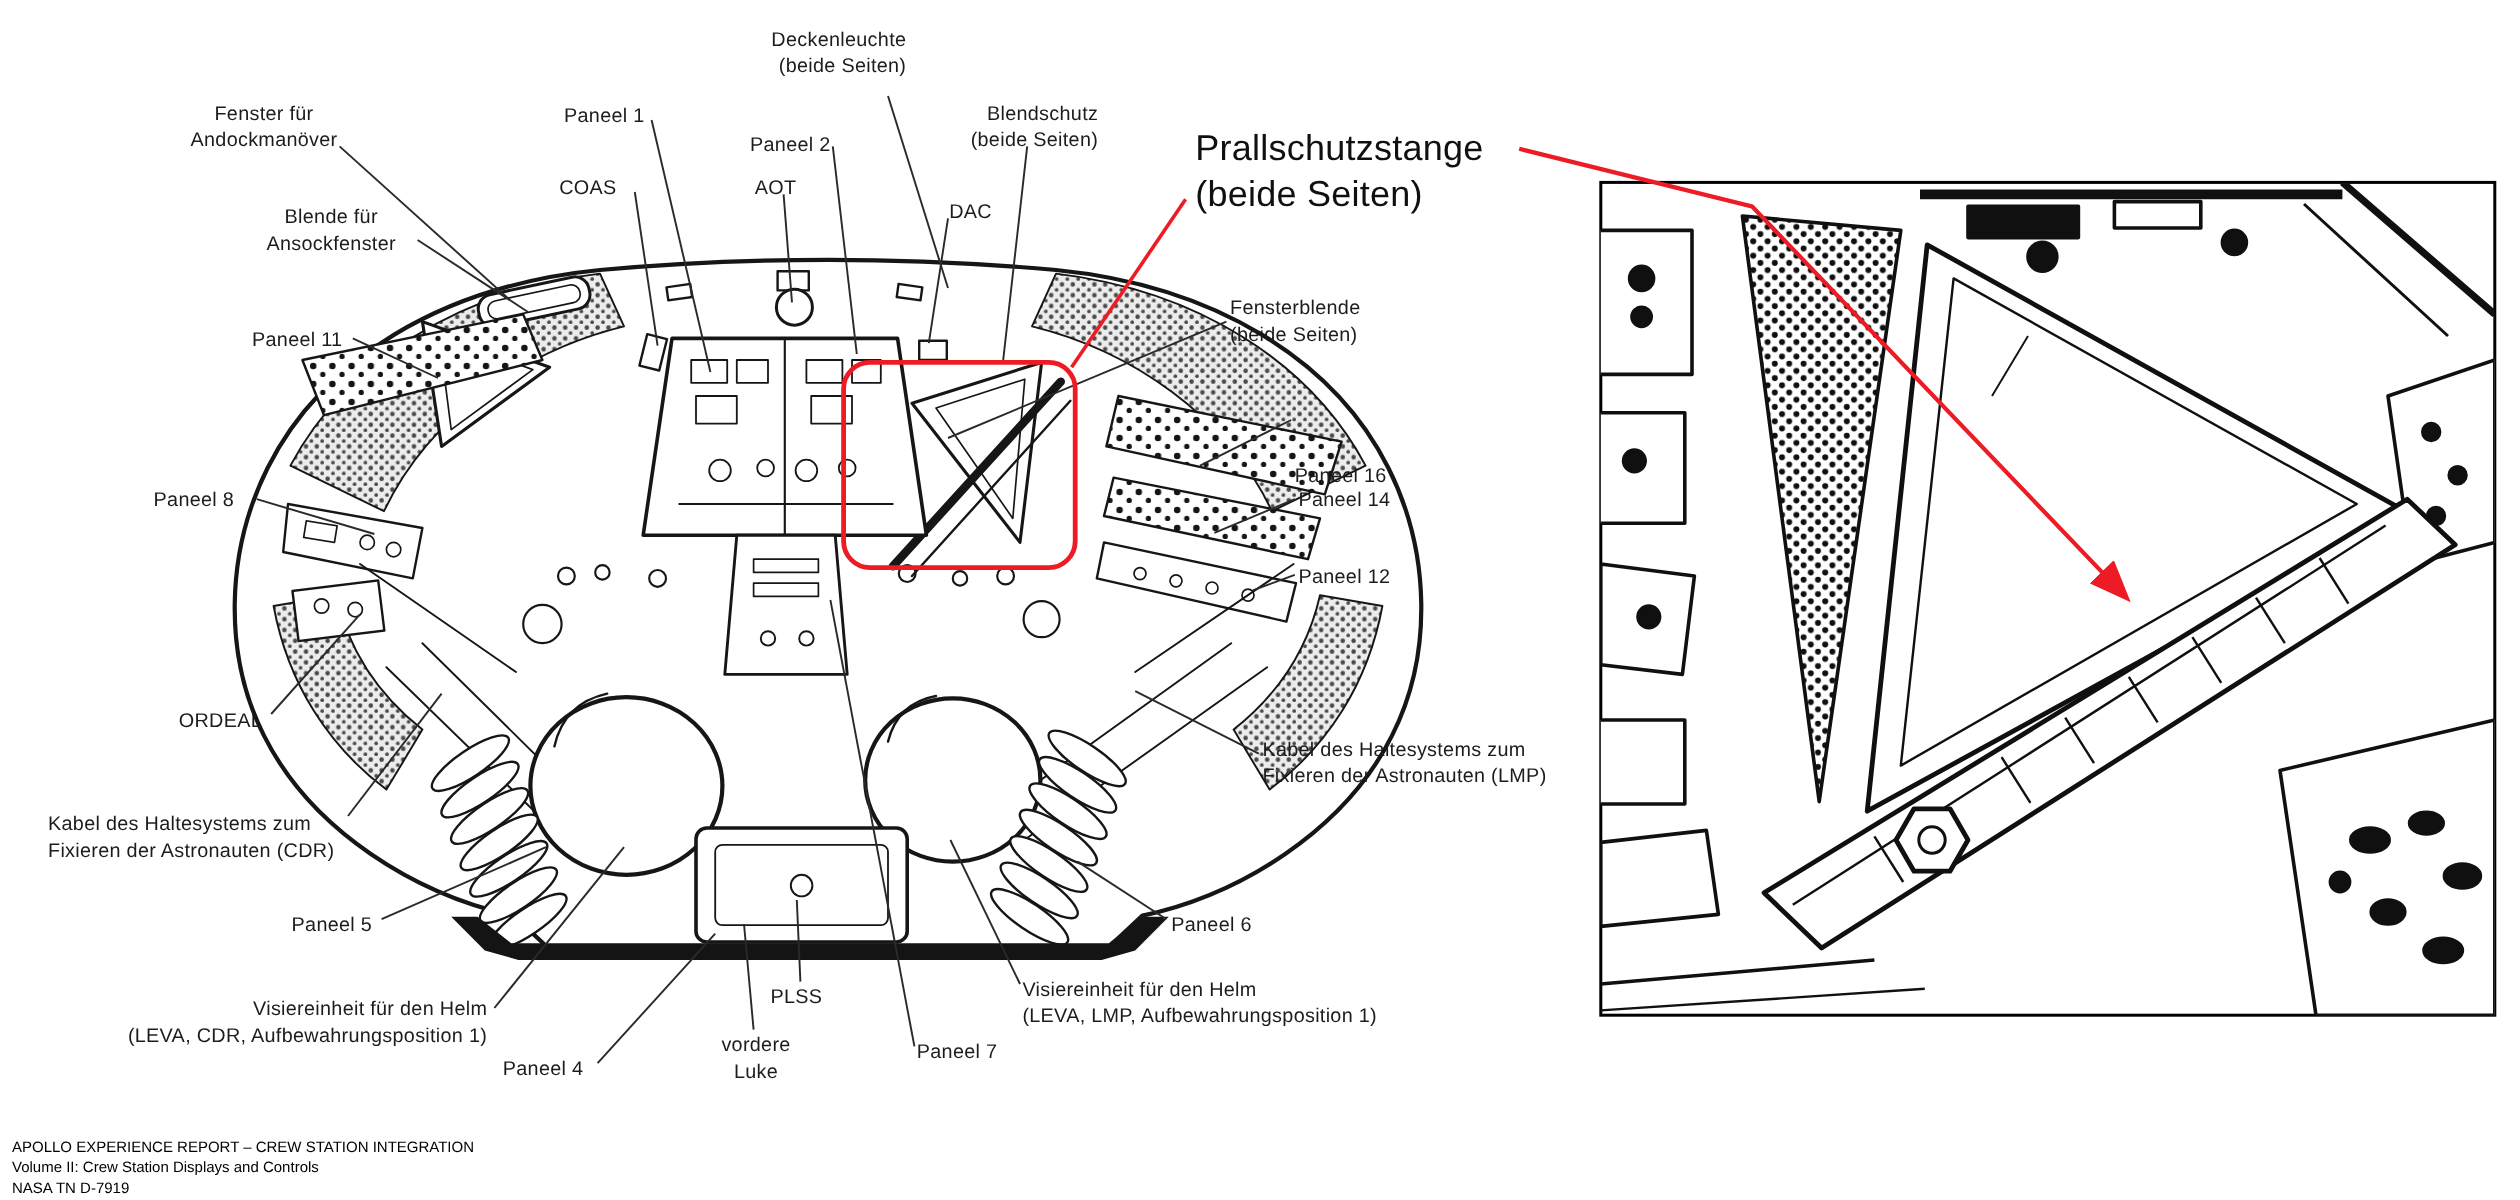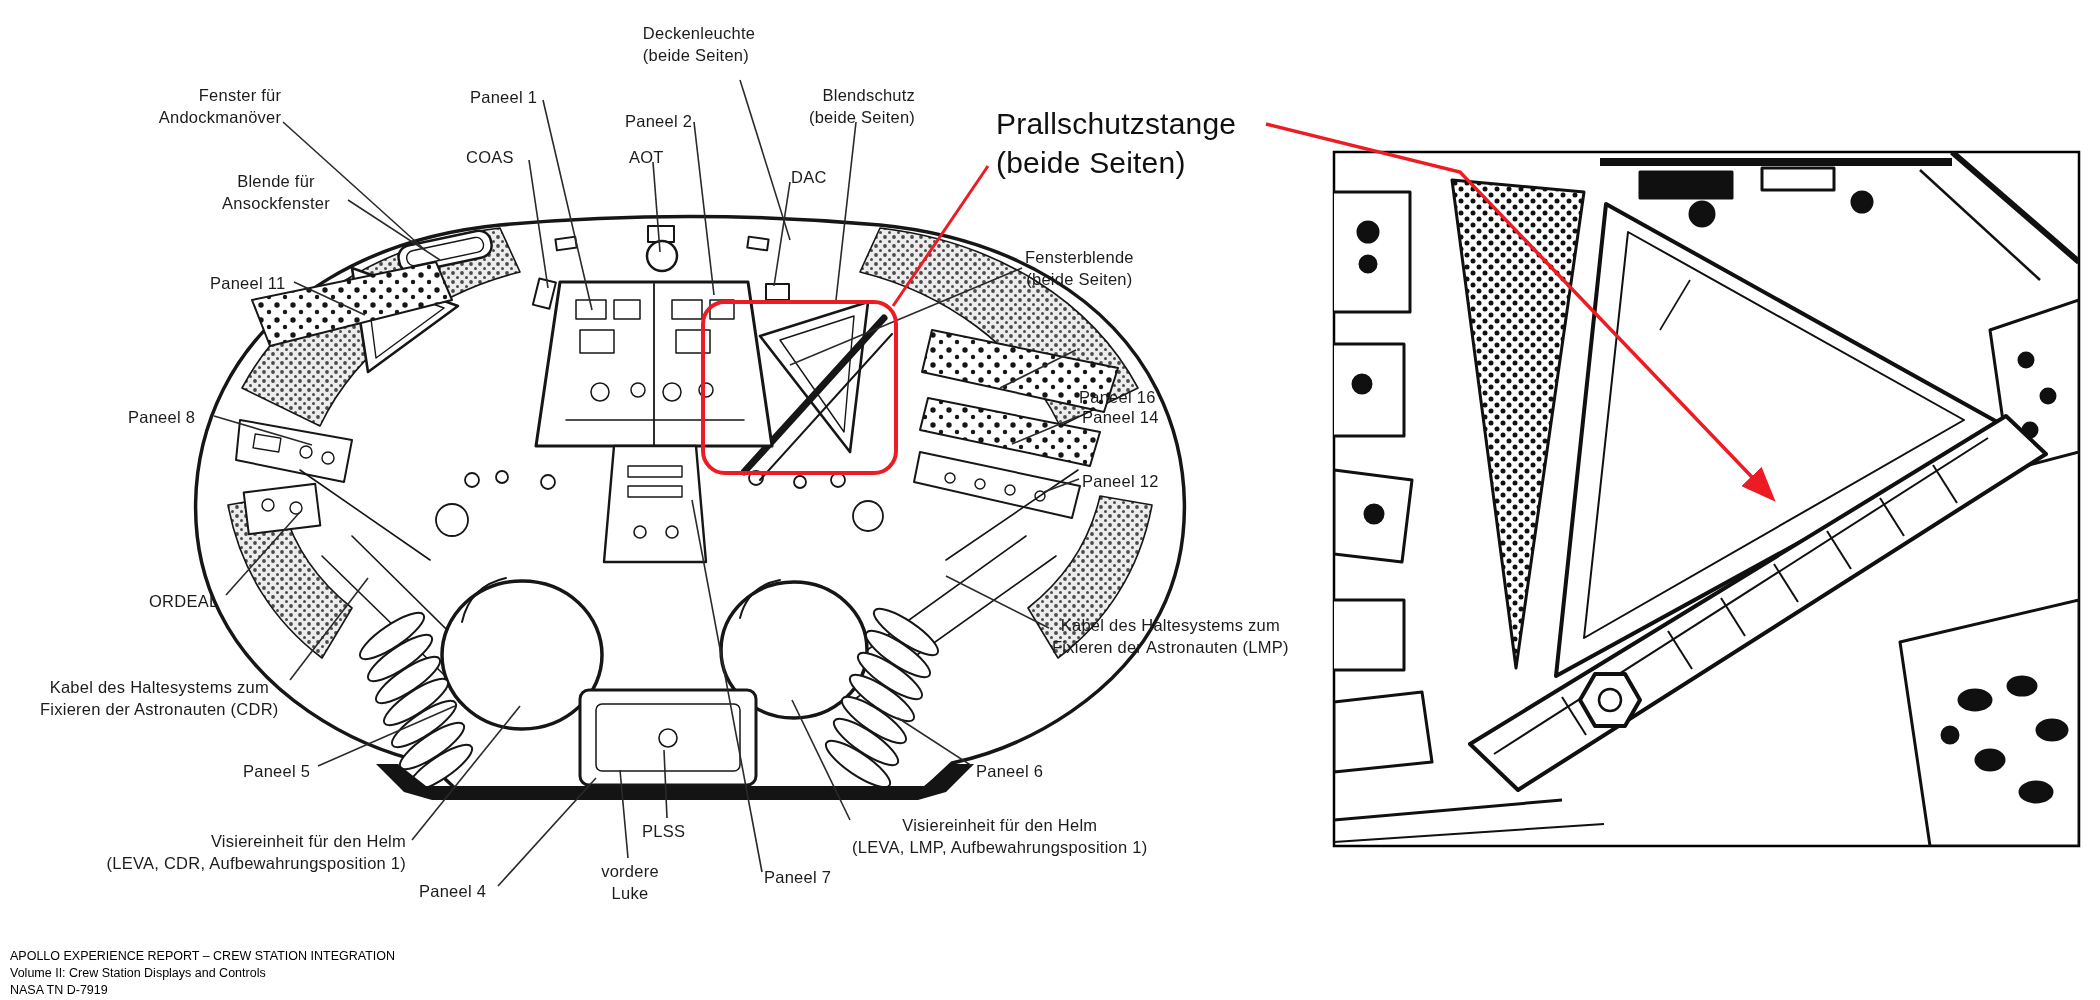--- a/index.html
+++ b/index.html
@@ -12,21 +12,20 @@
     color:#1c1c1c;
   }
   .canvas svg.art{position:absolute;left:0;top:0;}
   .lbl{
     position:absolute;
     font-size:16.5px;
     line-height:1.35;
     letter-spacing:.25px;
     white-space:pre-line;
     color:#1c1c1c;
-    text-align:center;
   }
   .callout{
     position:absolute;
     font-size:30px;
     line-height:1.3;
     letter-spacing:.2px;
     white-space:pre-line;
     color:#101010;
   }
   .footer{
@@ -317,23 +316,23 @@
     <g>
       <rect x="703" y="302" width="193" height="171" rx="22" fill="none" stroke="#ed1c24" stroke-width="4"></rect>
       <line x1="893" y1="306" x2="988" y2="166" stroke="#ed1c24" stroke-width="3"></line>
       <path d="M1266 124 L1460 172 L1772 498" fill="none" stroke="#ed1c24" stroke-width="3.5" marker-end="url(#redarrow)"></path>
     </g>
   </svg>
 
   <div class="callout" style="left:996px;top:104px;">Prallschutzstange
 (beide Seiten)</div>
 
-  <div class="lbl" style="left:699px;top:22px;transform:translateX(-50%);text-align:left;">Deckenleuchte
+  <div class="lbl" style="left:699px;top:22px;transform:translateX(-50%);text-align:right;">Deckenleuchte
 (beide Seiten)</div>
-  <div class="lbl" style="left:220px;top:84px;transform:translateX(-50%);text-align:right;">Fenster für
+  <div class="lbl" style="left:220px;top:84px;transform:translateX(-50%);text-align:center;">Fenster für
 Andockmanöver</div>
   <div class="lbl" style="left:470px;top:86px;">Paneel 1</div>
   <div class="lbl" style="left:625px;top:110px;">Paneel 2</div>
   <div class="lbl" style="left:862px;top:84px;transform:translateX(-50%);text-align:right;">Blendschutz
 (beide Seiten)</div>
   <div class="lbl" style="left:466px;top:146px;">COAS</div>
   <div class="lbl" style="left:629px;top:146px;">AOT</div>
   <div class="lbl" style="left:791px;top:166px;">DAC</div>
   <div class="lbl" style="left:276px;top:170px;transform:translateX(-50%);text-align:center;">Blende für
 Ansockfenster</div>

